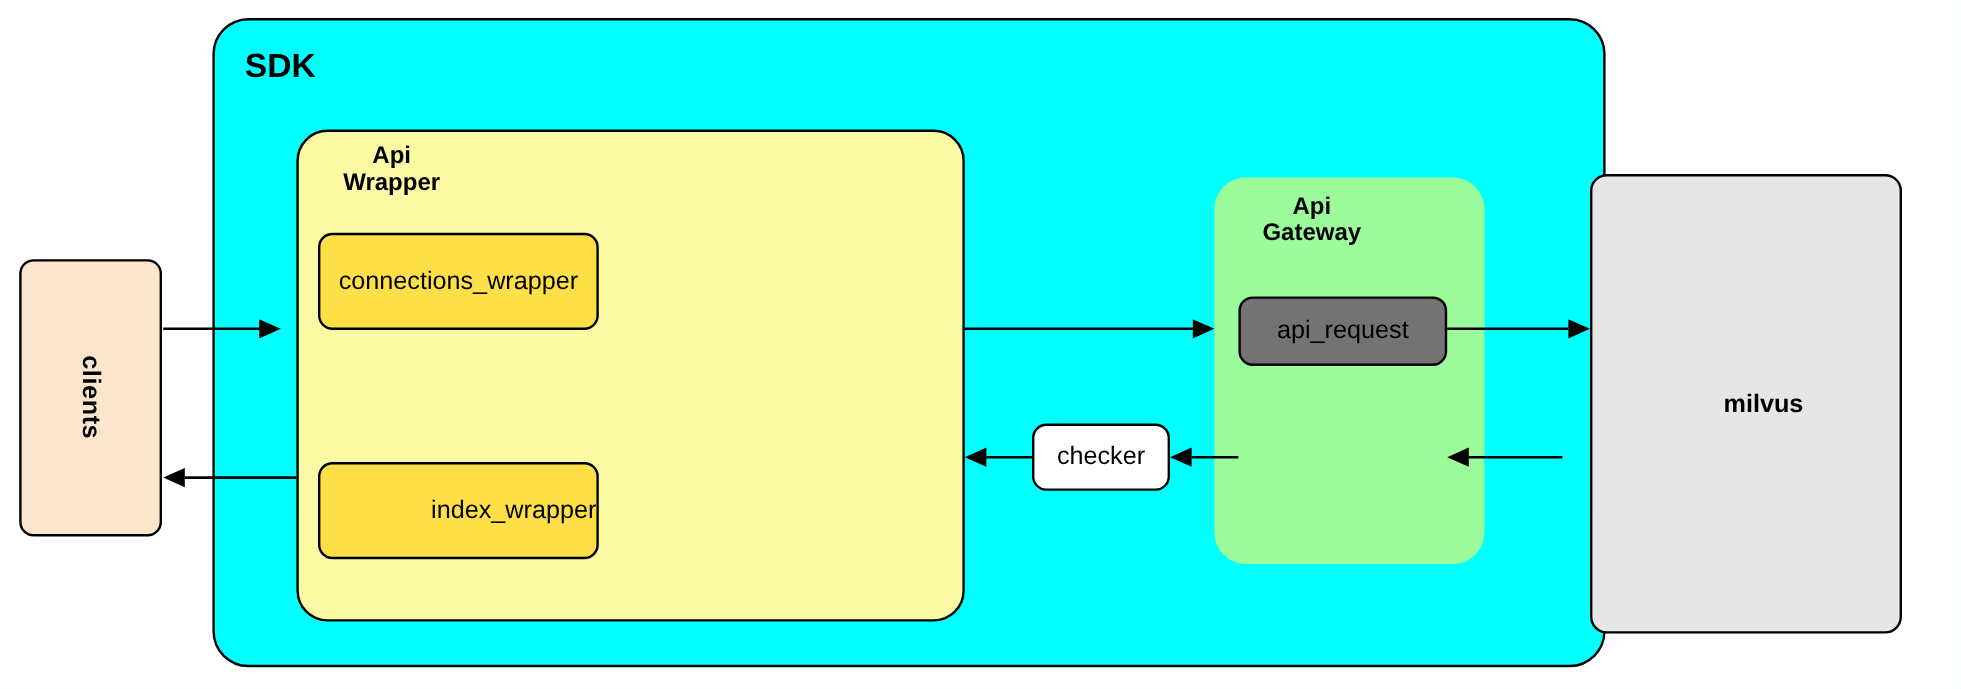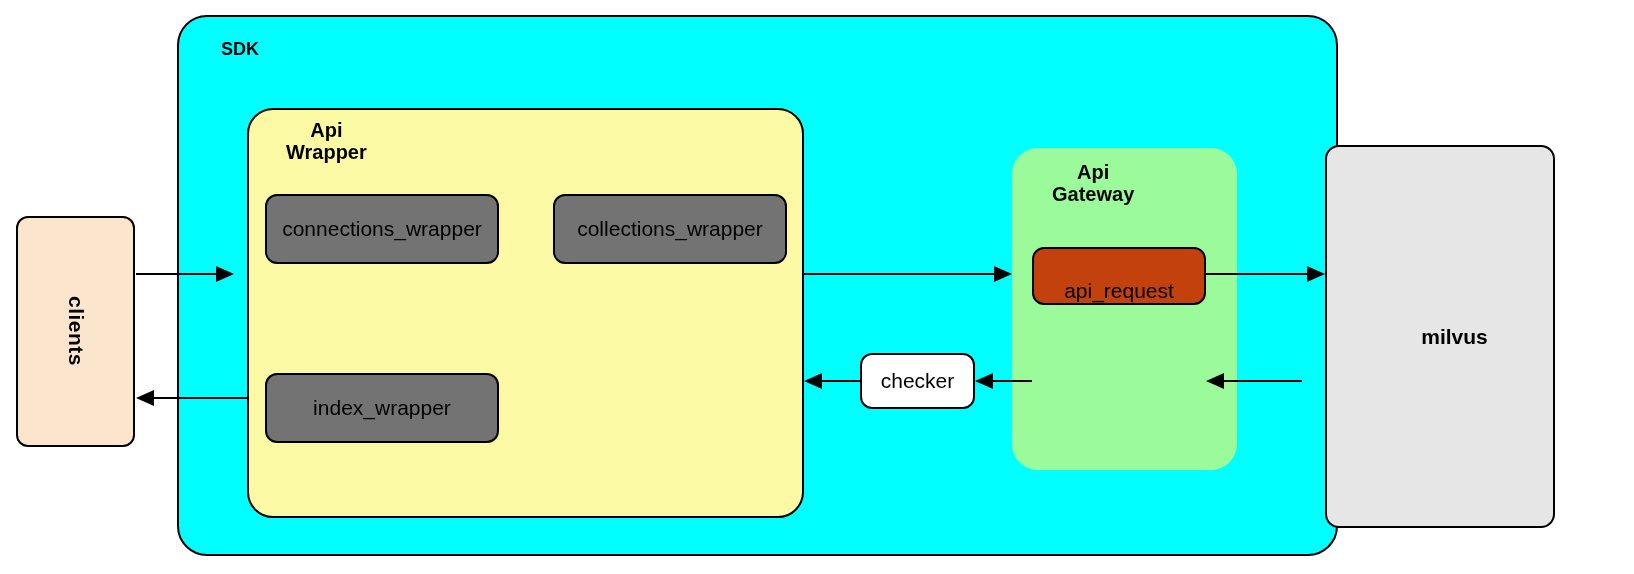--- a/index.html
+++ b/index.html
@@ -42,22 +42,22 @@
   
   #sdk-container {
     left: 177px;
     top: 15px;
     width: 1161px;
     height: 541px;
     background: #00ffff;
     border-radius: 30px;
   }
   #sdk-container > .label {
-    font-size: 18px;
-    margin-left: 42px;
+    font-size: 28px;
+    margin-left: 25px;
     margin-top: 22px;
   }
 
   
   #api-wrapper-container {
     left: 247px;
     top: 108px;
     width: 557px;
     height: 410px;
     background: #fcf9a4;
@@ -80,41 +80,40 @@
     border-radius: 26px;
   }
   #api-gateway-container > .label {
     font-size: 20px;
     margin-left: 40px;
     margin-top: 13px;
   }
 
   
   .wrapper-box {
-    background: #737373;
+    background: #fde047;
     border-radius: 12px;
     font-size: 21px;
     width: 234px;
-    height: 70px;
+    height: 81px;
   }
   .col-a { left: 265px; }
   .col-b { left: 553px; }
   .row-1 { top: 194px; }
   .row-2 { top: 289px; }
-  .row-3 { top: 373px; }
+  .row-3 { top: 385px; justify-content: flex-end; }
 
   
   .gateway-box {
-    background: #c2410c;
+    background: #737373;
     border-radius: 12px;
     font-size: 21px;
     left: 1032px;
     width: 174px;
     height: 58px;
-    align-items: flex-end;
   }
   #api-request-box  { top: 247px; }
   #api-response-box { top: 352px; }
 
   
   #checker-box {
     left: 860px;
     top: 353px;
     width: 115px;
     height: 56px;
@@ -137,21 +136,21 @@
   #clients-box .vtext {
     writing-mode: vertical-rl;
     text-orientation: mixed;
     letter-spacing: 0.5px;
   }
 
   
   #milvus-box {
     left: 1325px;
     top: 145px;
-    width: 230px;
+    width: 260px;
     height: 383px;
     background: #e6e6e6;
     border-radius: 14px;
     font-size: 21px;
     font-weight: bold;
     padding-left: 29px;
   }
 
   
   .conn {
@@ -180,23 +179,20 @@
   </div>
 
   <div class="node container" id="api-gateway-container">
     <span class="label">Api
 Gateway</span>
   </div>
 
   <div class="node wrapper-box col-a row-1">
     <span>connections_wrapper</span>
   </div>
-  <div class="node wrapper-box col-b row-1">
-    <span>collections_wrapper</span>
-  </div>
   <div class="node wrapper-box col-a row-3">
     <span>index_wrapper</span>
   </div>
 
   <div class="node gateway-box" id="api-request-box">
     <span>api_request</span>
   </div>
 
   <div class="node" id="checker-box">
     <span>checker</span>

